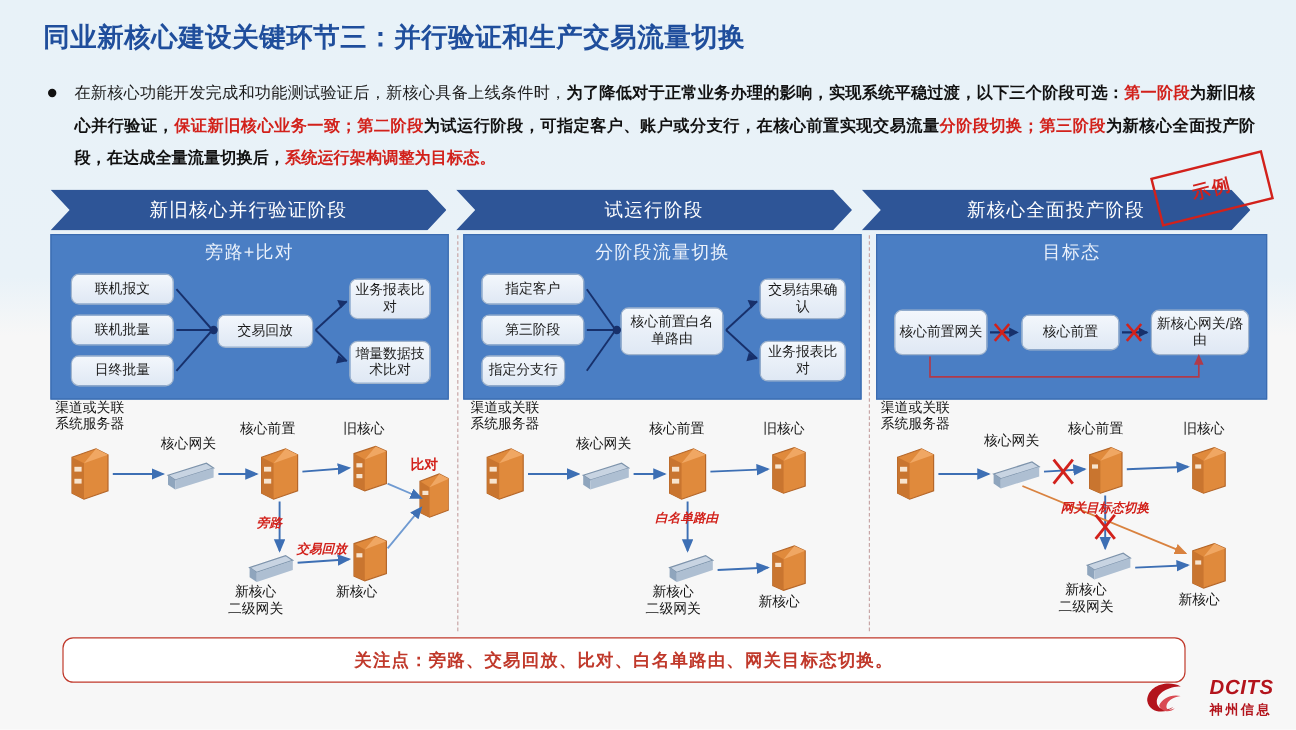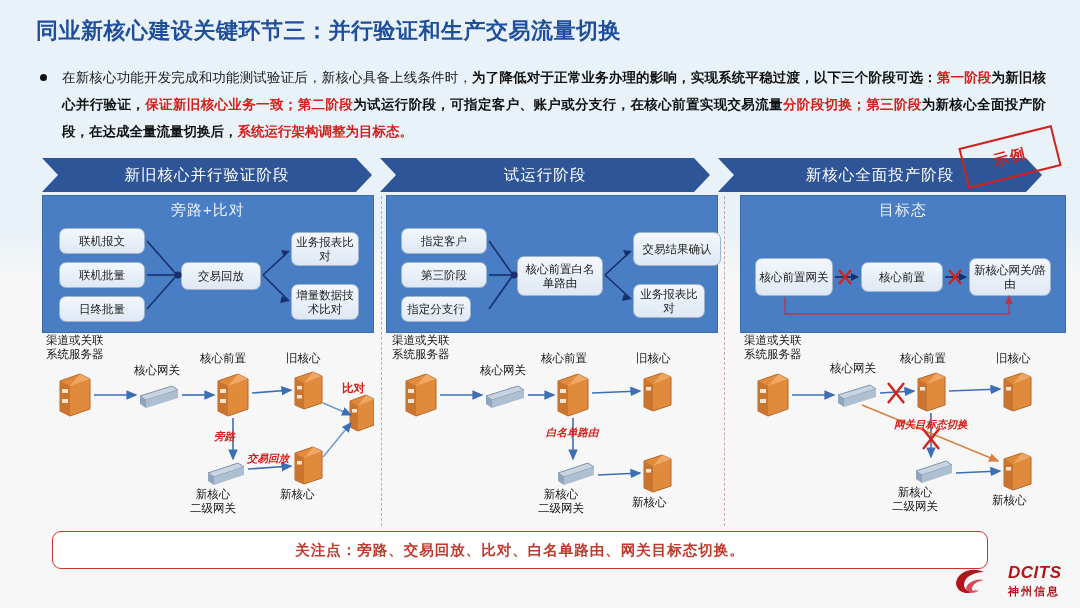--- a/index.html
+++ b/index.html
@@ -54,21 +54,21 @@
     border: 2.5px solid #d2211b; transform: rotate(-14deg);
     display: flex; align-items: center; justify-content: center;
     color: #d2211b; font-size: 15px; font-weight: bold; letter-spacing: 2px;
     z-index: 40; background: transparent;
   }
 
   
   .panel { position: absolute; top: 195px; height: 330px; }
   .panel.p1 { left: 42px;  width: 332px; }
   .panel.p2 { left: 386px; width: 332px; }
-  .panel.p3 { left: 730px; width: 326px; margin-left: 10px; }
+  .panel.p3 { left: 730px; width: 326px; }
 
   .vdiv { position: absolute; top: 196px; height: 330px;
     border-left: 1px dashed #c8a6a6; }
   .vdiv.d1 { left: 381px; }
   .vdiv.d2 { left: 724px; }
 
   
   .bluebox {
     position: relative; height: 138px; width: 100%;
     background: #4a7ec4; border: 1px solid #3a6bb0;
@@ -231,25 +231,26 @@
     <div class="dlabel red" style="left:172px;top:96px;">旁路</div>
     <div class="dlabel red" style="left:205px;top:118px;">交易回放</div>
     <div class="dlabel" style="left:148px;top:154px;">新核心<br>二级网关</div>
     <div class="dlabel" style="left:238px;top:154px;">新核心</div>
   </div>
 </div>
 
 <div class="panel p2">
 
   <div class="bluebox">
+    <div class="bluebox-title">分阶段流量切换</div>
     <div class="node" style="left:14px;  top:32px;  width:86px; height:26px;">指定客户</div>
     <div class="node" style="left:14px;  top:66px;  width:86px; height:26px;">第三阶段</div>
     <div class="node" style="left:14px;  top:100px; width:70px; height:26px;">指定分支行</div>
     <div class="node" style="left:130px; top:60px;  width:86px; height:40px;">核心前置白名单路由</div>
-    <div class="node" style="left:246px; top:36px;  width:88px; height:34px;">交易结果确认</div>
+    <div class="node" style="left:246px; top:36px;  width:72px; height:34px;">交易结果确认</div>
     <div class="node" style="left:246px; top:88px;  width:72px; height:34px;">业务报表比对</div>
 
     <svg width="332" height="138" style="position:absolute;left:0;top:0;">
       <g stroke="#17306b" stroke-width="1.6" fill="none">
         <line x1="102" y1="45" x2="126" y2="79"></line>
         <line x1="102" y1="79" x2="126" y2="79"></line>
         <line x1="102" y1="113" x2="126" y2="79"></line>
         <line x1="218" y1="79" x2="244" y2="55"></line>
         <line x1="218" y1="79" x2="244" y2="103"></line>
       </g>

